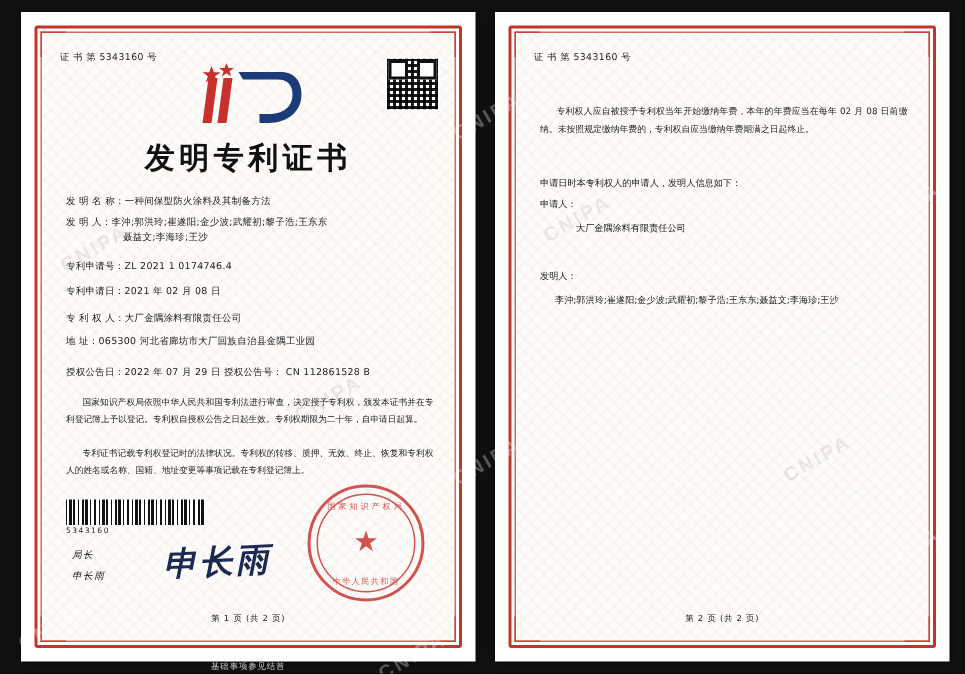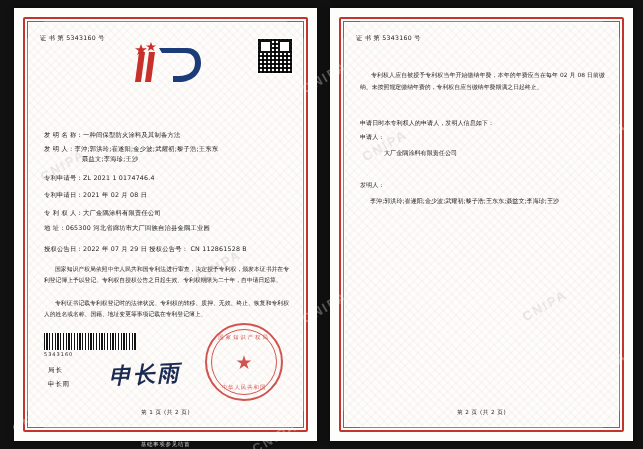--- a/index.html
+++ b/index.html
@@ -161,20 +161,21 @@
     letter-spacing: 1px;
   }
 
   
   .sig-label {
     position: absolute;
     left: 34px;
     font-size: 6.4px;
     color: #151515;
     letter-spacing: 1px;
+    font-style: italic;
   }
   .sig-name {
     position: absolute;
     left: 95px;
     top: 352px;
     font-size: 22px;
     color: #1b2a52;
     font-family: "DejaVu Serif", serif;
     font-style: italic;
     font-weight: bold;
@@ -303,20 +304,21 @@
     <div class="emblem">
       <svg width="74" height="46" viewBox="0 0 74 46">
         <path d="M30 6 L58 6 C68 6 72 13 72 21 C72 32 63 40 50 40 L44 40 L44 34 L50 34 C60 34 66 29 66 21 C66 14 62 11 56 11 L33 11 Z" fill="#1b3c78"></path>
         <path d="M26 10 L22 40 L16 40 L20 10 Z" fill="#c8302c"></path>
         <path d="M16 10 L12 40 L6 40 L10 10 Z" fill="#c8302c"></path>
         <polygon points="12,2 13.6,6.2 18,6.2 14.4,8.8 15.8,13 12,10.4 8.2,13 9.6,8.8 6,6.2 10.4,6.2" fill="#c8302c"></polygon>
         <polygon points="22,0 23.3,3.4 27,3.4 24,5.5 25.1,9 22,6.9 18.9,9 20,5.5 17,3.4 20.7,3.4" fill="#c8302c"></polygon>
       </svg>
     </div>
 
+    <div class="title-cn">发明专利证书</div>
 
     <div class="field" style="top:122px;">
       <span class="lbl">发 明 名 称：</span><span class="val">一种间保型防火涂料及其制备方法</span>
     </div>
     <div class="field" style="top:136px;">
       <span class="lbl">发 明 人：</span><span class="val">李沖;郭洪玲;崔遂阳;金少波;武耀初;黎子浩;王东东</span>
     </div>
     <div class="field" style="top:146px; padding-left:38px;">
       <span class="val">聂益文;李海珍;王沙</span>
     </div>

